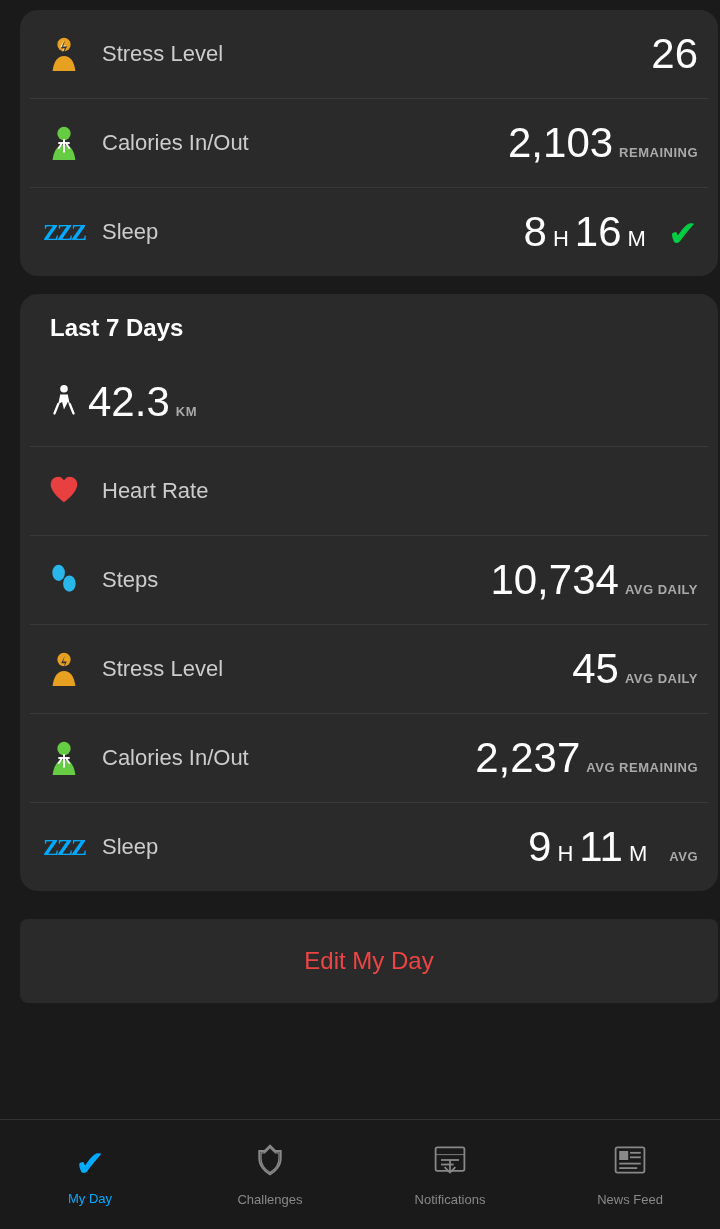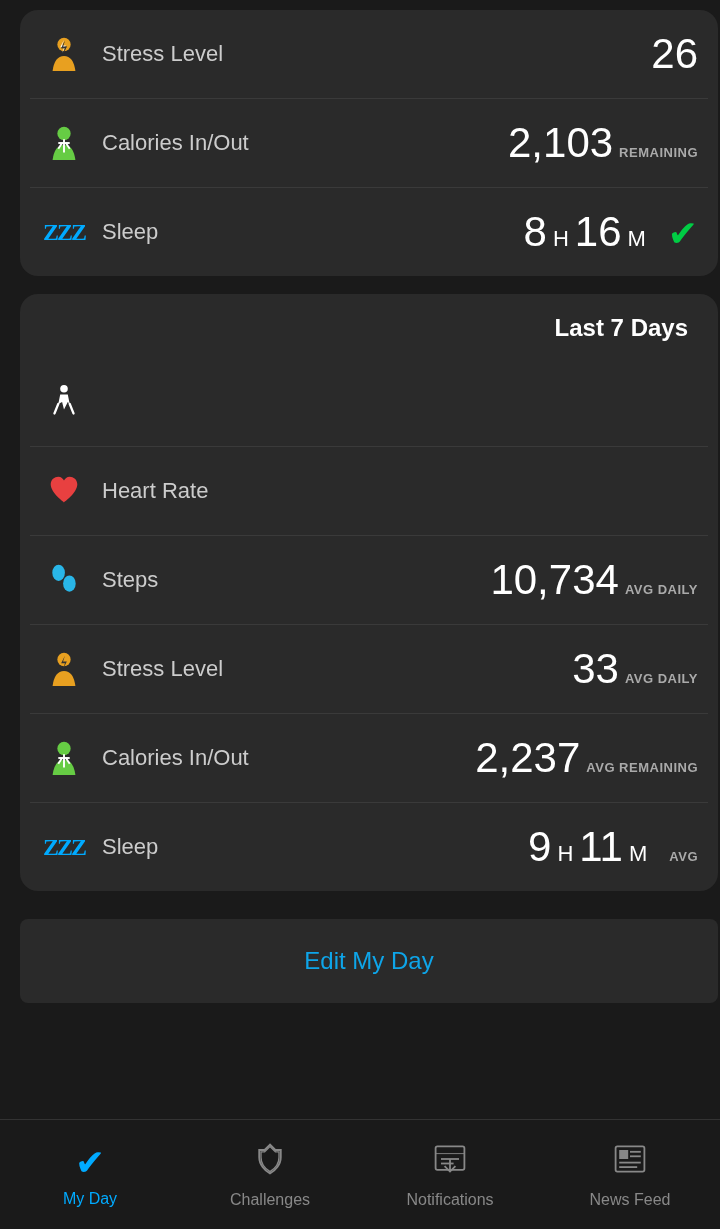--- a/index.html
+++ b/index.html
@@ -89,42 +89,41 @@
       font-size: 36px;
       margin-left: 16px;
     }
 
     
     .section-header {
       font-size: 24px;
       font-weight: 600;
       color: #ffffff;
       padding: 20px 20px 16px 20px;
-      text-align: right;
     }
 
     .last7-card {
       background: #2a2a2a;
       border-radius: 18px;
       padding: 0 10px;
       margin-bottom: 18px;
     }
 
     
     .edit-btn-container {
       padding: 10px 0 20px 0;
     }
 
     .edit-btn {
       width: 100%;
       background: #2a2a2a;
       border: none;
       border-radius: 8px;
       padding: 28px;
-      color: #0ea5e9;
+      color: #ef4444;
       font-size: 24px;
       font-weight: 500;
       cursor: pointer;
       text-align: center;
     }
 
     
     .bottom-nav {
       background: #1a1a1a;
       border-top: 1px solid #333;
@@ -141,21 +140,21 @@
       justify-content: center;
       gap: 6px;
       cursor: pointer;
     }
 
     .nav-icon {
       font-size: 32px;
     }
 
     .nav-label {
-      font-size: 16px;
+      font-size: 13px;
       color: #888888;
       text-align: center;
     }
 
     .nav-item.active .nav-label {
       color: #00aaff;
     }
 
     .nav-item.active .nav-icon {
       color: #00aaff;
@@ -269,20 +268,24 @@
     <div class="metric-row">
       <div class="metric-icon">
         <svg class="walk-icon-svg" viewBox="0 0 40 40" xmlns="http://www.w3.org/2000/svg">
           <circle cx="20" cy="6" r="4" fill="white"></circle>
           <path d="M16 12 L14 22 L18 20 L20 28 L24 20 L26 22 L24 12 Z" fill="white"></path>
           <line x1="14" y1="22" x2="10" y2="32" stroke="white" stroke-width="2.5" stroke-linecap="round"></line>
           <line x1="26" y1="22" x2="30" y2="32" stroke="white" stroke-width="2.5" stroke-linecap="round"></line>
           <line x1="18" y1="16" x2="22" y2="16" stroke="white" stroke-width="1"></line>
         </svg>
       </div>
+      <div class="metric-value">
+        <span class="metric-number">42.3</span>
+        <span class="metric-unit">KM</span>
+      </div>
     </div>
 
     <div class="metric-row">
       <div class="metric-icon">
         <svg class="heart-icon-svg" viewBox="0 0 40 40" xmlns="http://www.w3.org/2000/svg">
           <path d="M20 32 C20 32 6 22 6 13 C6 8 10 5 14 5 C17 5 19 7 20 9 C21 7 23 5 26 5 C30 5 34 8 34 13 C34 22 20 32 20 32Z" fill="#e84040"></path>
         </svg>
       </div>
       <span class="metric-label">Heart Rate</span>
     </div>
@@ -304,21 +307,21 @@
     <div class="metric-row">
       <div class="metric-icon">
         <svg class="stress-icon-svg" viewBox="0 0 40 40" xmlns="http://www.w3.org/2000/svg">
           <circle cx="20" cy="10" r="7" fill="#e8a020"></circle>
           <path d="M8 38 Q10 22 20 22 Q30 22 32 38Z" fill="#e8a020"></path>
           <polygon points="21,6 17,14 21,14 19,20 23,12 19,12" fill="#333"></polygon>
         </svg>
       </div>
       <span class="metric-label">Stress Level</span>
       <div class="metric-value">
-        <span class="metric-number">33</span>
+        <span class="metric-number">45</span>
         <span class="metric-unit">AVG DAILY</span>
       </div>
     </div>
 
     <div class="metric-row">
       <div class="metric-icon">
         <svg class="calories-icon-svg" viewBox="0 0 40 40" xmlns="http://www.w3.org/2000/svg">
           <circle cx="20" cy="10" r="7" fill="#66cc44"></circle>
           <path d="M8 38 Q10 22 20 22 Q30 22 32 38Z" fill="#66cc44"></path>
           <line x1="20" y1="16" x2="20" y2="30" stroke="white" stroke-width="2"></line>

